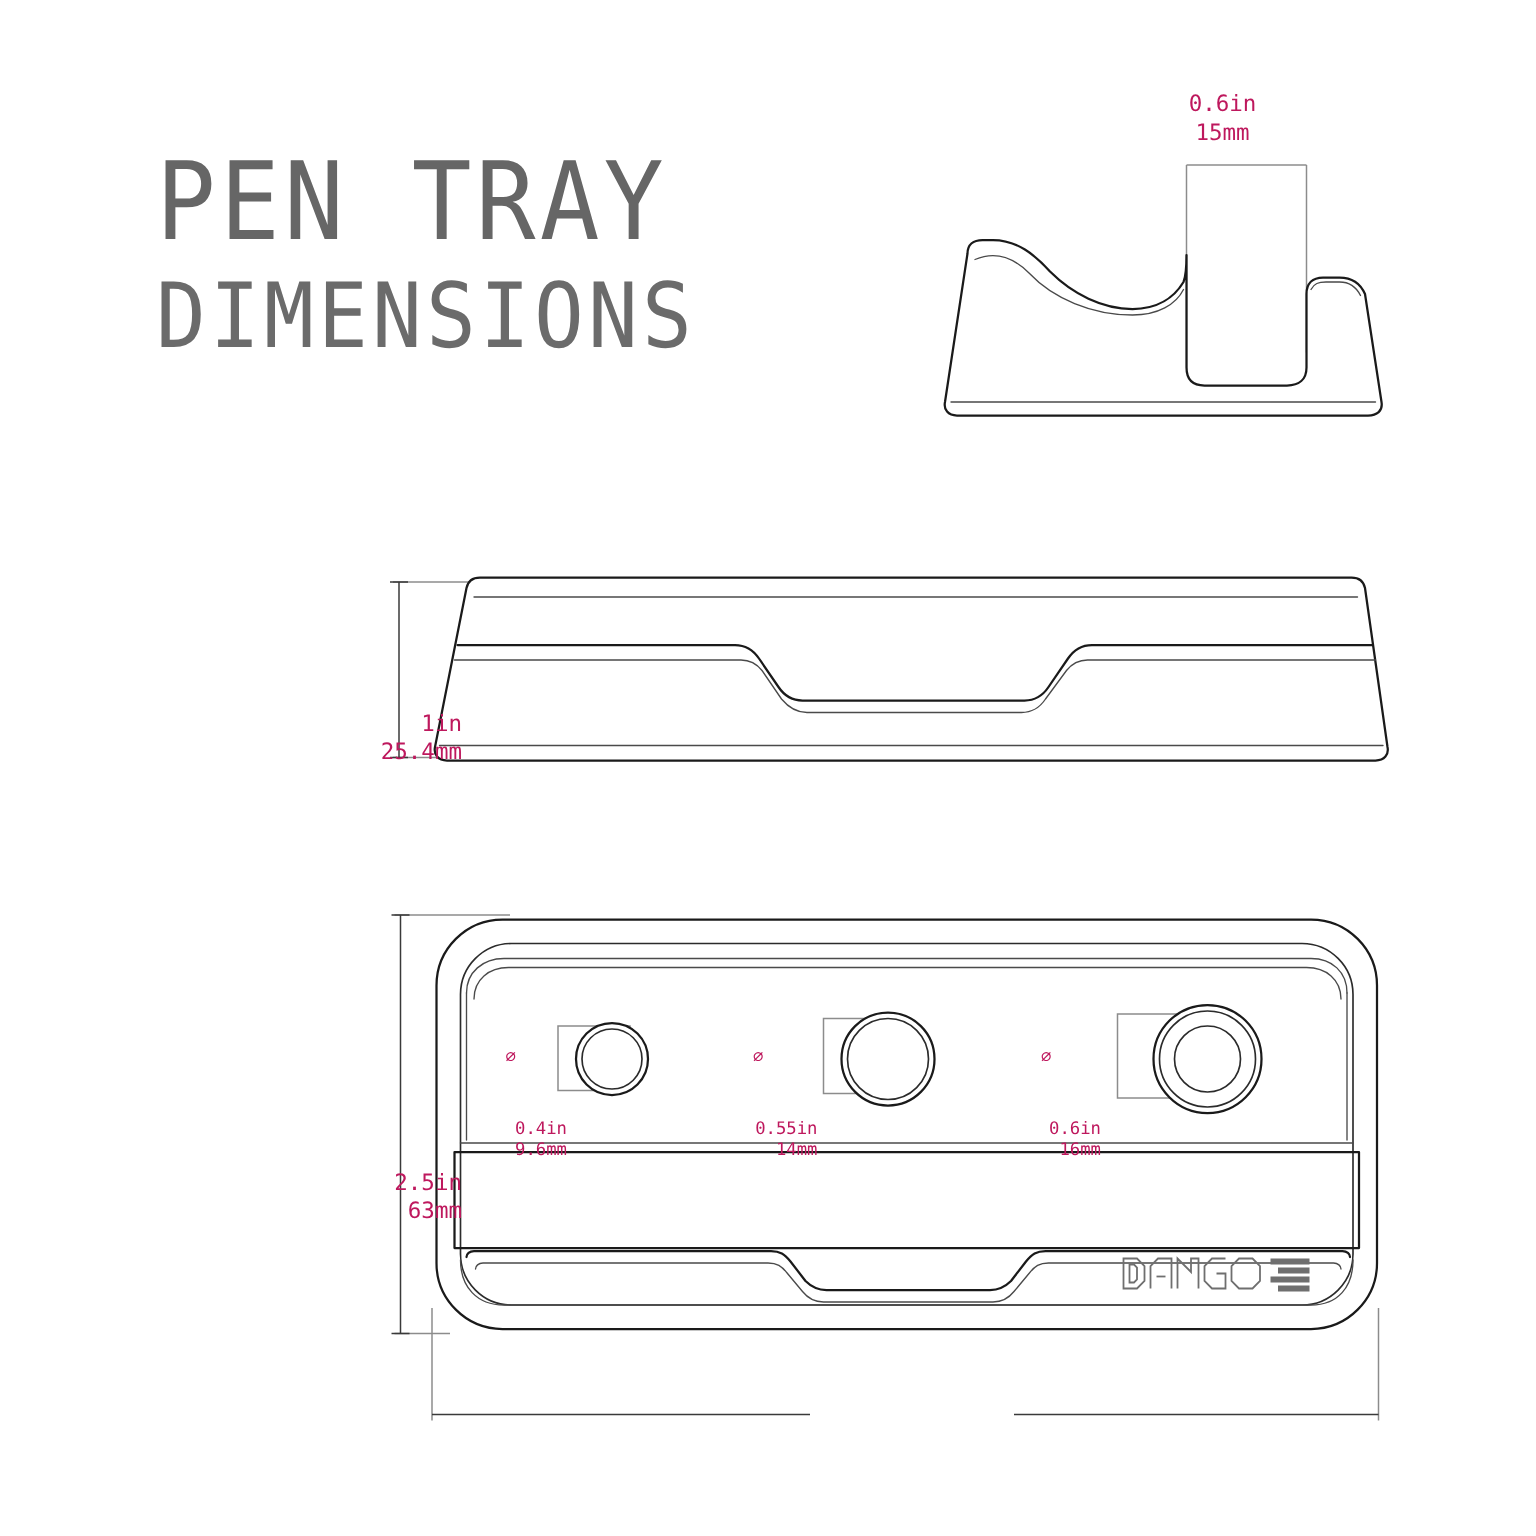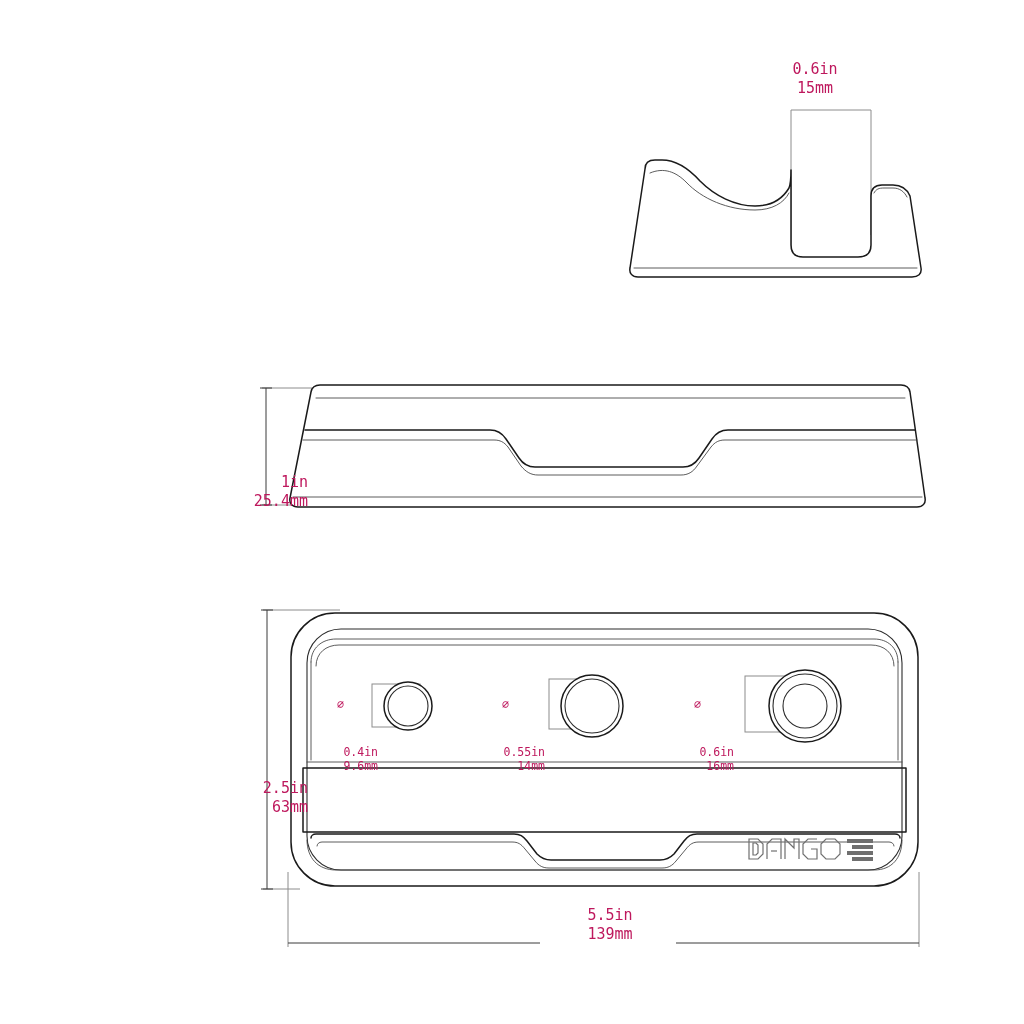--- a/index.html
+++ b/index.html
@@ -115,40 +115,40 @@
     font-size: 11.5px;
     line-height: 14px;
   }
   .dimlabel .row { display: block; }
 </style>
 </head>
 <body>
 
 <div id="sheet">
 
+  <div class="title-block">
+    <div class="title-line1">PEN TRAY</div>
+    <div class="title-line2">DIMENSIONS</div>
+  </div>
 
   <div class="dimlabel center" style="left:760px; top:60px; width:110px;">
     <span class="row">0.6in</span>
     <span class="row">15mm</span>
   </div>
 
   <div class="dimlabel right" style="left:218px; top:425px; width:90px;">
     <span class="row">1in</span>
     <span class="row">25.4mm</span>
   </div>
 
   <div class="dimlabel right" style="left:208px; top:731px; width:100px;">
     <span class="row">2.5in</span>
     <span class="row">63mm</span>
   </div>
 
-  <div class="dimlabel center" style="left:545px; top:906px; width:130px;">
-    <span class="row">5.5in</span>
-    <span class="row">139mm</span>
-  </div>
 
   <div class="dimlabel small right" style="left:322px; top:697px; width:56px;">
     <span class="row">0.4in</span>
     <span class="row">9.6mm</span>
   </div>
 
   <div class="dimlabel small right" style="left:483px; top:697px; width:62px;">
     <span class="row">0.55in</span>
     <span class="row">14mm</span>
   </div>

